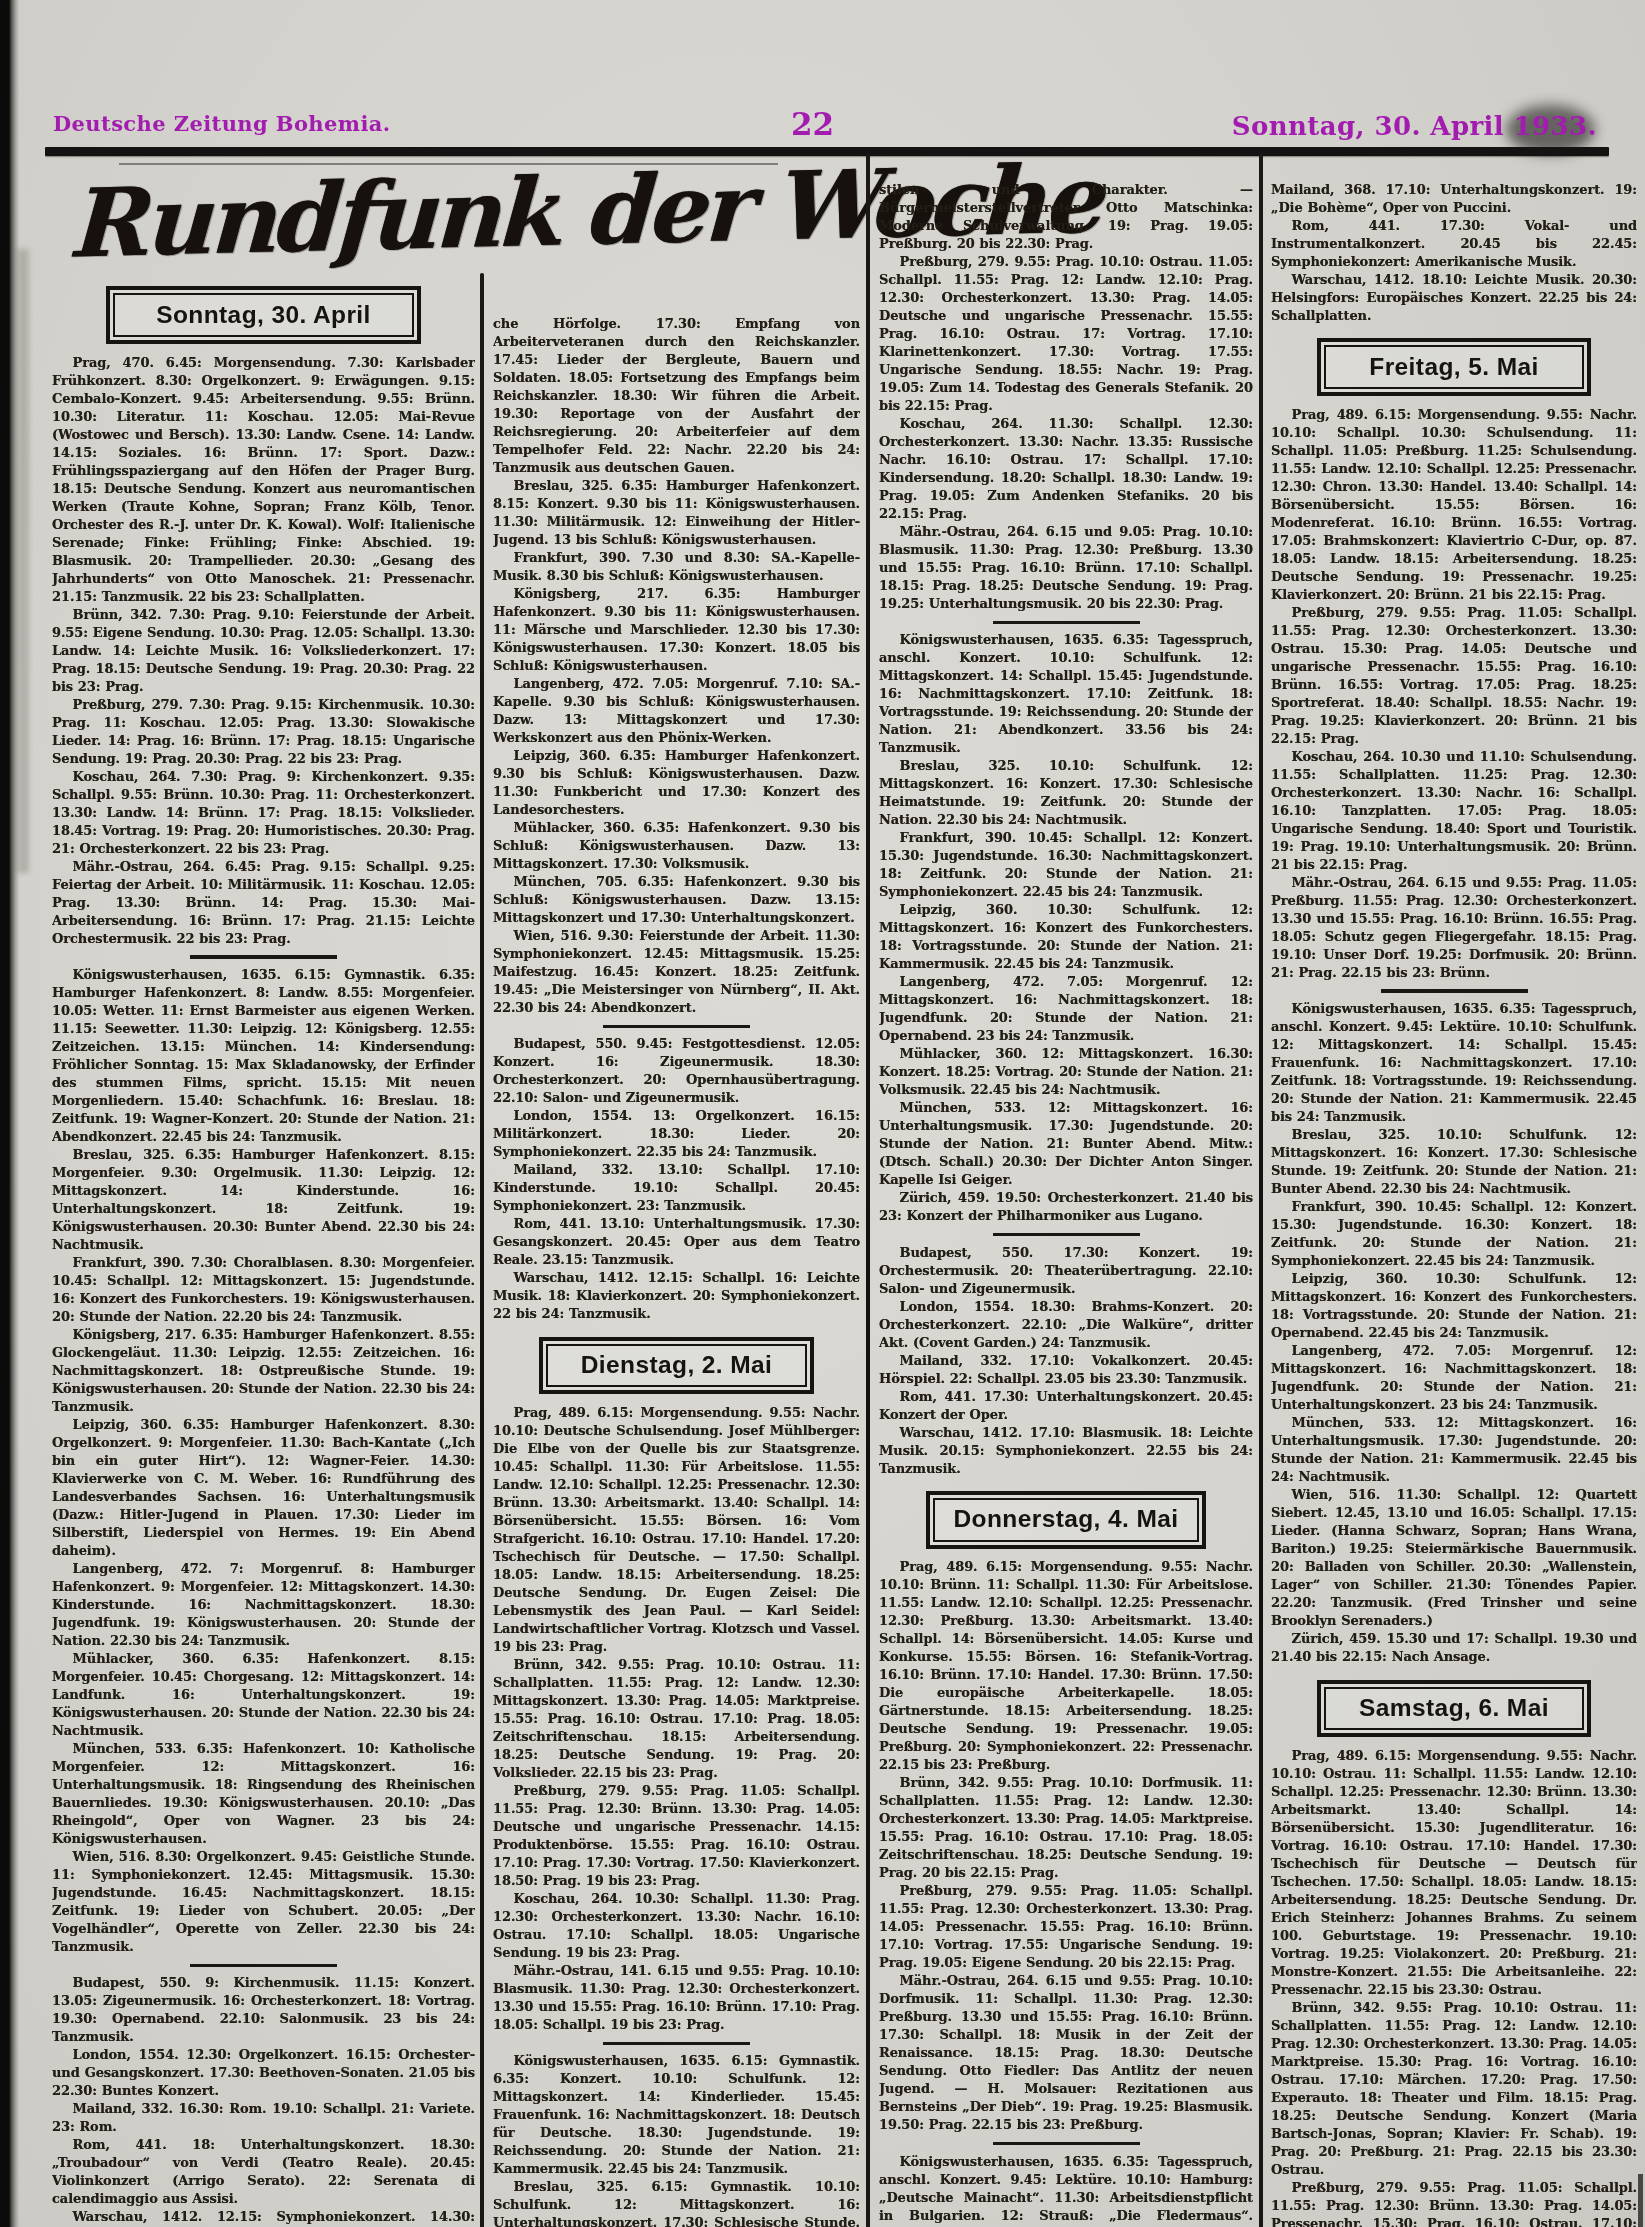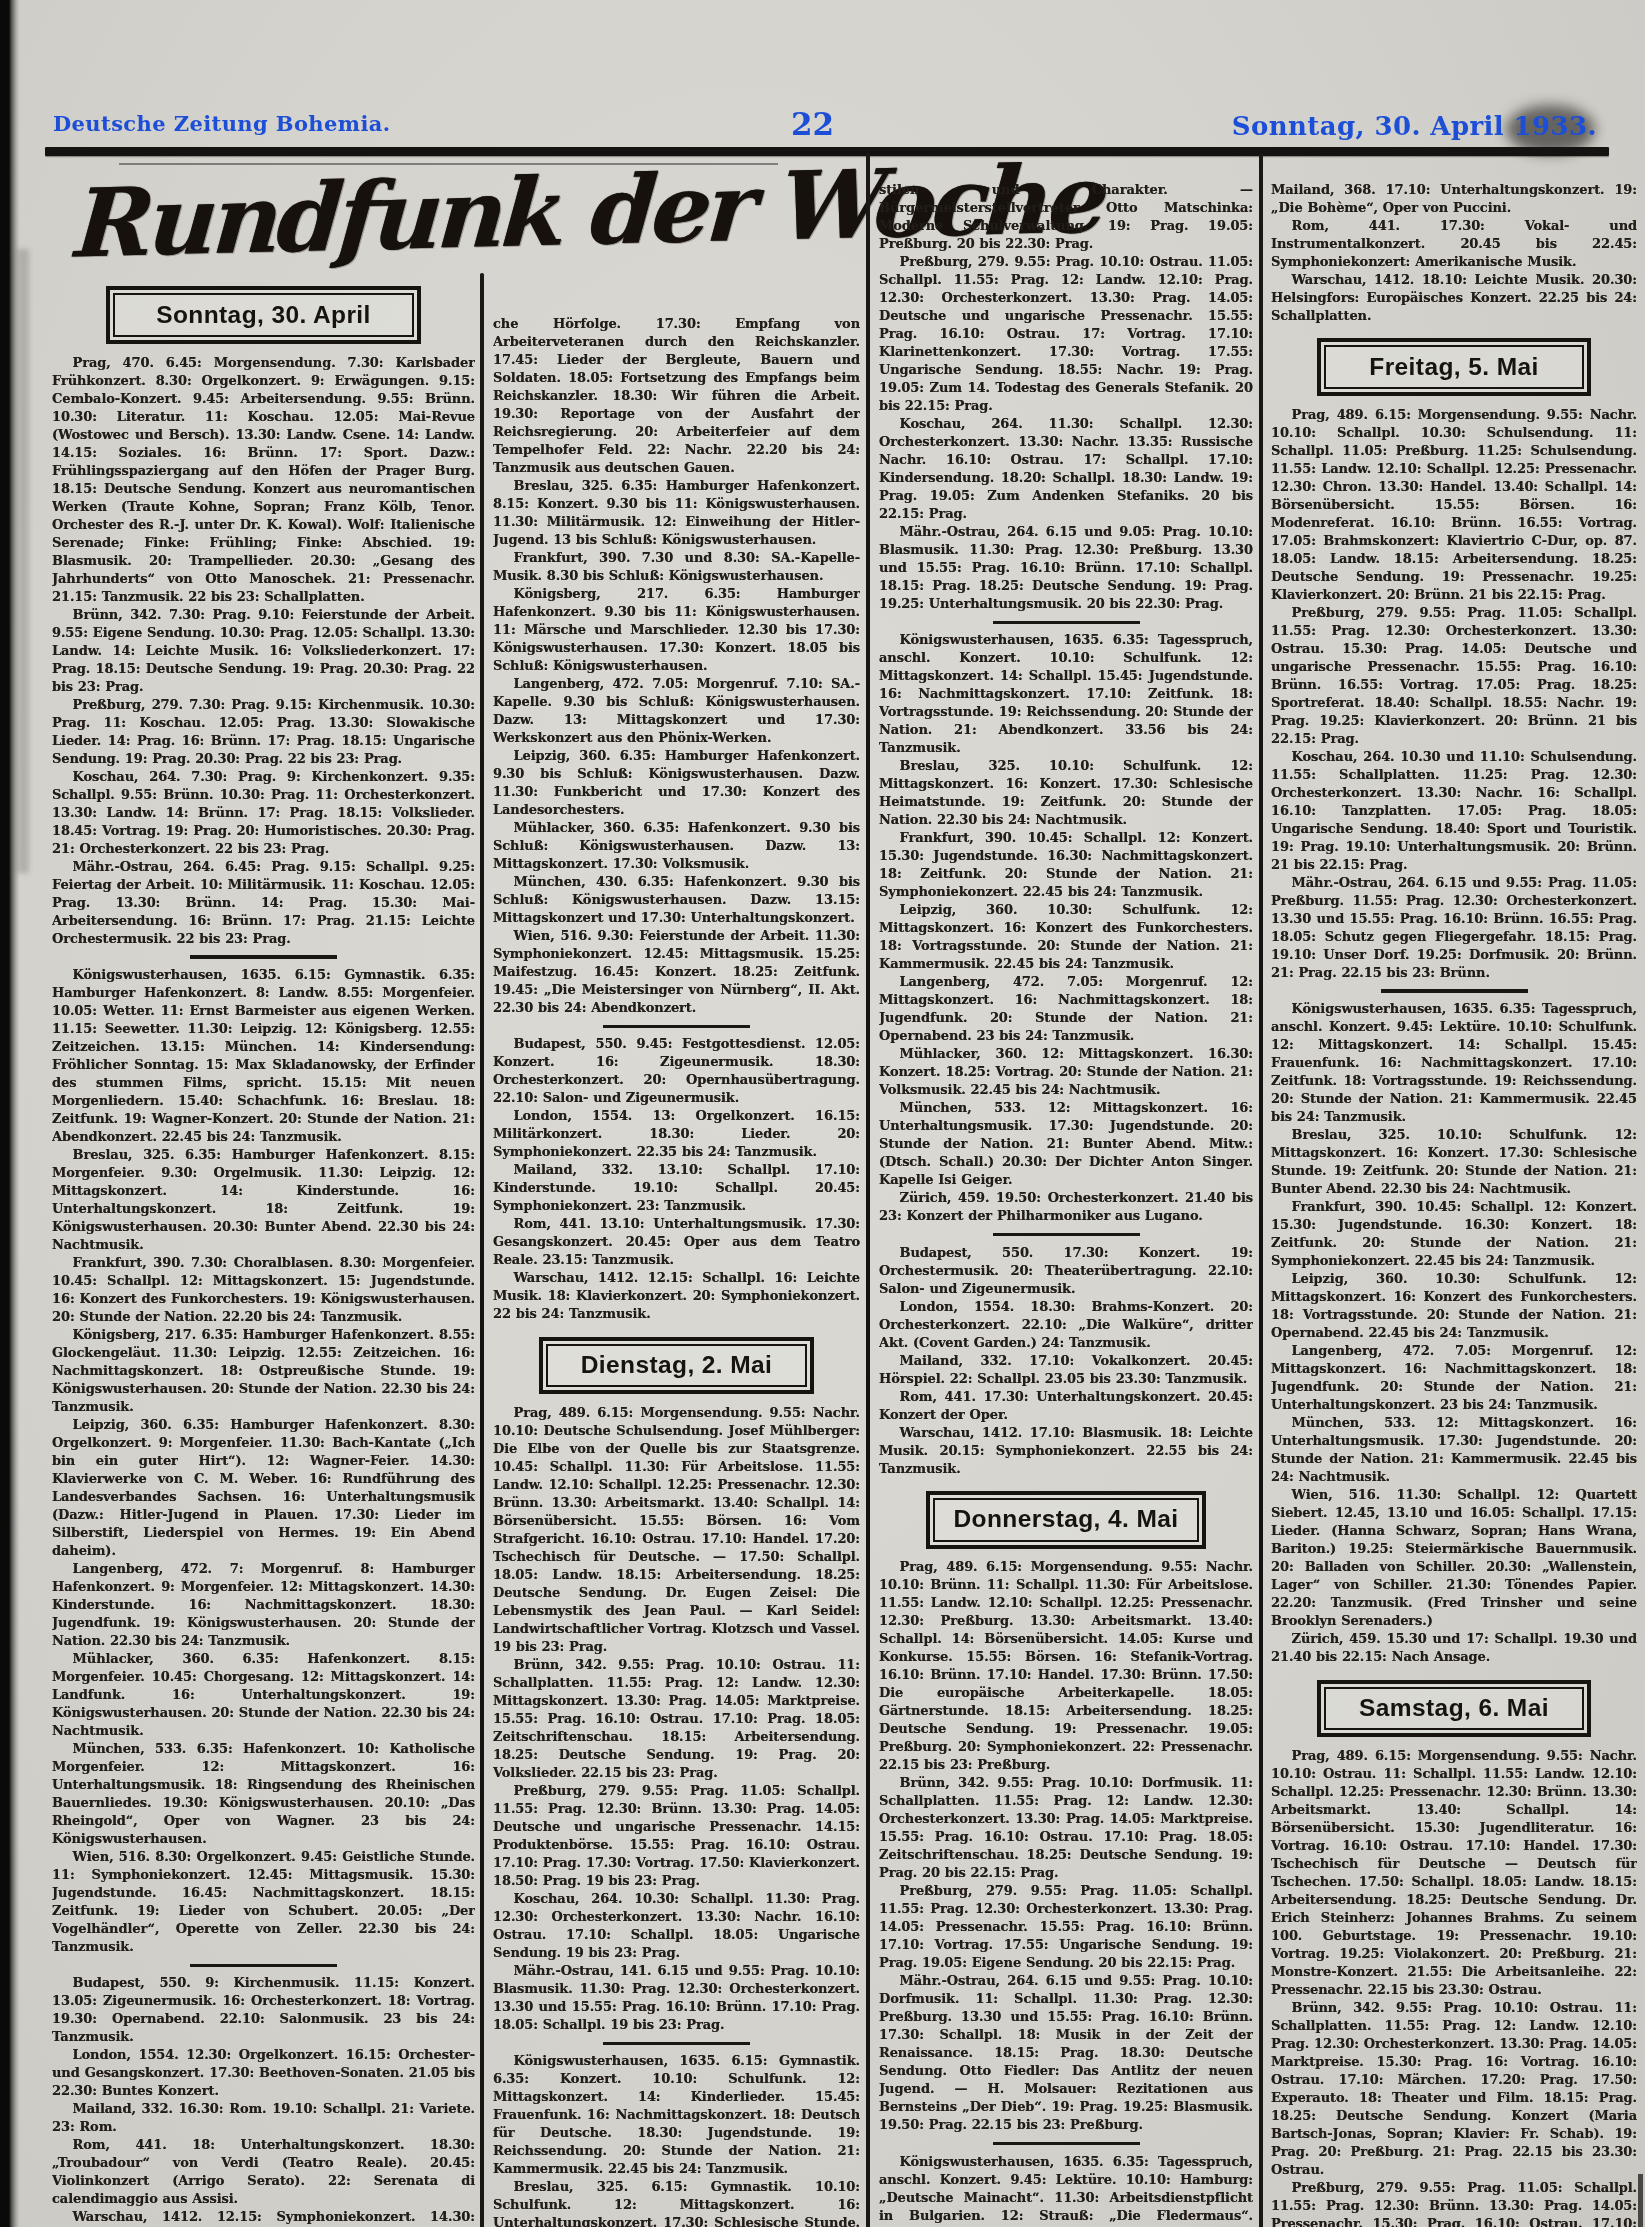--- a/index.html
+++ b/index.html
@@ -9,21 +9,21 @@
     font-family:"DejaVu Serif", serif;
   }
   .abs{position:absolute;}
   
   .edge-left{left:0;top:0;width:19.6px;height:2394px;
     background:linear-gradient(90deg,#0a0a09 0px,#0a0a09 9px,rgba(25,24,21,.65) 11.6px,rgba(60,58,52,.25) 16px,rgba(0,0,0,0) 19.6px);}
   .edge-left-blur{left:17px;top:249px;width:11.6px;height:624px;background:rgba(30,28,24,.18);filter:blur(2.7px);}
   .corner-smudge{left:1506px;top:105px;width:89px;height:49px;background:rgba(15,13,11,.55);border-radius:50%;filter:blur(6.2px);}
   .edge-right-tick{left:1638px;top:2174px;width:4.5px;height:220px;background:rgba(15,14,12,.7);}
   
-  .mast{top:111px;font-weight:bold;color:#1d4ed8;white-space:nowrap;}
+  .mast{top:111px;font-weight:bold;color:#a21caf;white-space:nowrap;}
   .mast-paper{left:53px;font-size:21px;letter-spacing:0.4px;}
   .mast-page{left:791px;top:106px;font-size:31px;}
   .mast-date{right:49px;font-size:26px;letter-spacing:0.4px;}
   .toprule{left:45px;top:147px;width:1564px;height:9.4px;background:#151311;border-radius:1.3px;box-shadow:0 1.3px 0 rgba(20,18,16,.35);}
   .toprule2{left:119px;top:163px;width:659px;height:2.2px;background:rgba(25,22,19,.45);}
   
   .script-title{
     left:76px;top:151px;width:766px;height:134px;text-align:center;
     font-family:"DejaVu Serif",serif;font-style:italic;font-weight:bold;
     font-size:94px;line-height:126px;letter-spacing:-4.5px;color:#16110d;
@@ -100,21 +100,21 @@
     <p class="para">Warschau, 1412. 12.15: Symphoniekonzert. 14.30: Musik. 15.20: Lieder. 17: Solistenkonzert. 18: Leichte Musik. 20: Konzert. 23 bis 24: Tanzmusik.</p>
   </div>
 <div class="col col2">
     <p class="para cont">che Hörfolge. 17.30: Empfang von Arbeiterveteranen durch den Reichskanzler. 17.45: Lieder der Bergleute, Bauern und Soldaten. 18.05: Fortsetzung des Empfangs beim Reichskanzler. 18.30: Wir führen die Arbeit. 19.30: Reportage von der Ausfahrt der Reichsregierung. 20: Arbeiterfeier auf dem Tempelhofer Feld. 22: Nachr. 22.20 bis 24: Tanzmusik aus deutschen Gauen.</p>
     <p class="para">Breslau, 325. 6.35: Hamburger Hafenkonzert. 8.15: Konzert. 9.30 bis 11: Königswusterhausen. 11.30: Militärmusik. 12: Einweihung der Hitler-Jugend. 13 bis Schluß: Königswusterhausen.</p>
     <p class="para">Frankfurt, 390. 7.30 und 8.30: SA.-Kapelle-Musik. 8.30 bis Schluß: Königswusterhausen.</p>
     <p class="para">Königsberg, 217. 6.35: Hamburger Hafenkonzert. 9.30 bis 11: Königswusterhausen. 11: Märsche und Marschlieder. 12.30 bis 17.30: Königswusterhausen. 17.30: Konzert. 18.05 bis Schluß: Königswusterhausen.</p>
     <p class="para">Langenberg, 472. 7.05: Morgenruf. 7.10: SA.-Kapelle. 9.30 bis Schluß: Königswusterhausen. Dazw. 13: Mittagskonzert und 17.30: Werkskonzert aus den Phönix-Werken.</p>
     <p class="para">Leipzig, 360. 6.35: Hamburger Hafenkonzert. 9.30 bis Schluß: Königswusterhausen. Dazw. 11.30: Funkbericht und 17.30: Konzert des Landesorchesters.</p>
     <p class="para">Mühlacker, 360. 6.35: Hafenkonzert. 9.30 bis Schluß: Königswusterhausen. Dazw. 13: Mittagskonzert. 17.30: Volksmusik.</p>
-    <p class="para">München, 430. 6.35: Hafenkonzert. 9.30 bis Schluß: Königswusterhausen. Dazw. 13.15: Mittagskonzert und 17.30: Unterhaltungskonzert.</p>
+    <p class="para">München, 705. 6.35: Hafenkonzert. 9.30 bis Schluß: Königswusterhausen. Dazw. 13.15: Mittagskonzert und 17.30: Unterhaltungskonzert.</p>
     <p class="para">Wien, 516. 9.30: Feierstunde der Arbeit. 11.30: Symphoniekonzert. 12.45: Mittagsmusik. 15.25: Maifestzug. 16.45: Konzert. 18.25: Zeitfunk. 19.45: „Die Meistersinger von Nürnberg“, II. Akt. 22.30 bis 24: Abendkonzert.</p>
     <div class="secrule"></div>
     <p class="para">Budapest, 550. 9.45: Festgottesdienst. 12.05: Konzert. 16: Zigeunermusik. 18.30: Orchesterkonzert. 20: Opernhausübertragung. 22.10: Salon- und Zigeunermusik.</p>
     <p class="para">London, 1554. 13: Orgelkonzert. 16.15: Militärkonzert. 18.30: Lieder. 20: Symphoniekonzert. 22.35 bis 24: Tanzmusik.</p>
     <p class="para">Mailand, 332. 13.10: Schallpl. 17.10: Kinderstunde. 19.10: Schallpl. 20.45: Symphoniekonzert. 23: Tanzmusik.</p>
     <p class="para">Rom, 441. 13.10: Unterhaltungsmusik. 17.30: Gesangskonzert. 20.45: Oper aus dem Teatro Reale. 23.15: Tanzmusik.</p>
     <p class="para">Warschau, 1412. 12.15: Schallpl. 16: Leichte Musik. 18: Klavierkonzert. 20: Symphoniekonzert. 22 bis 24: Tanzmusik.</p>
     <div class="daybox">
       <div class="daybox-inner">Dienstag, 2. Mai</div>
     </div>

